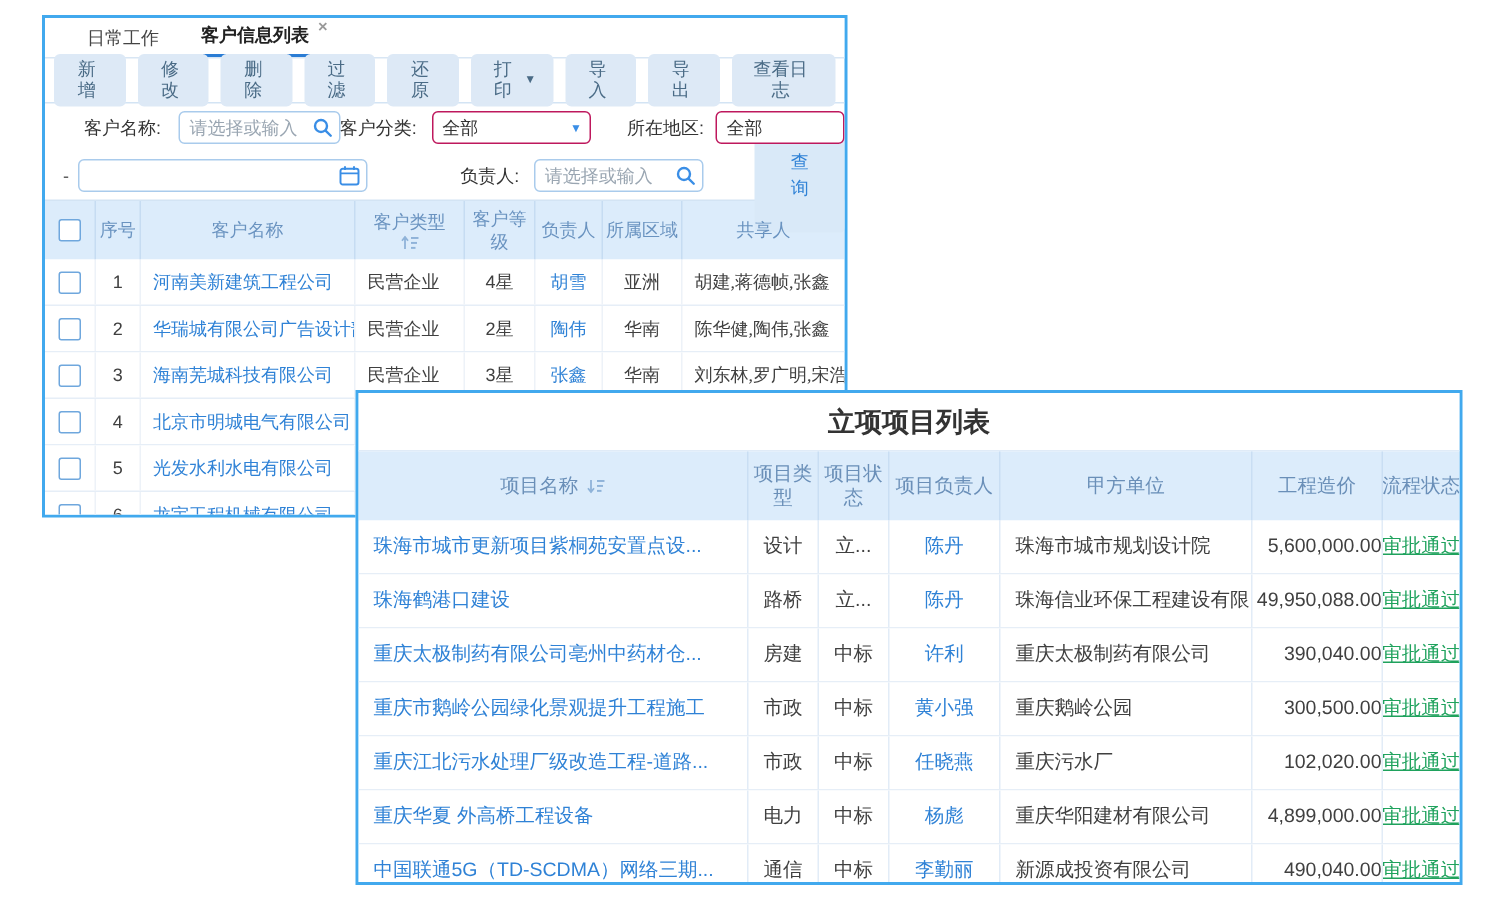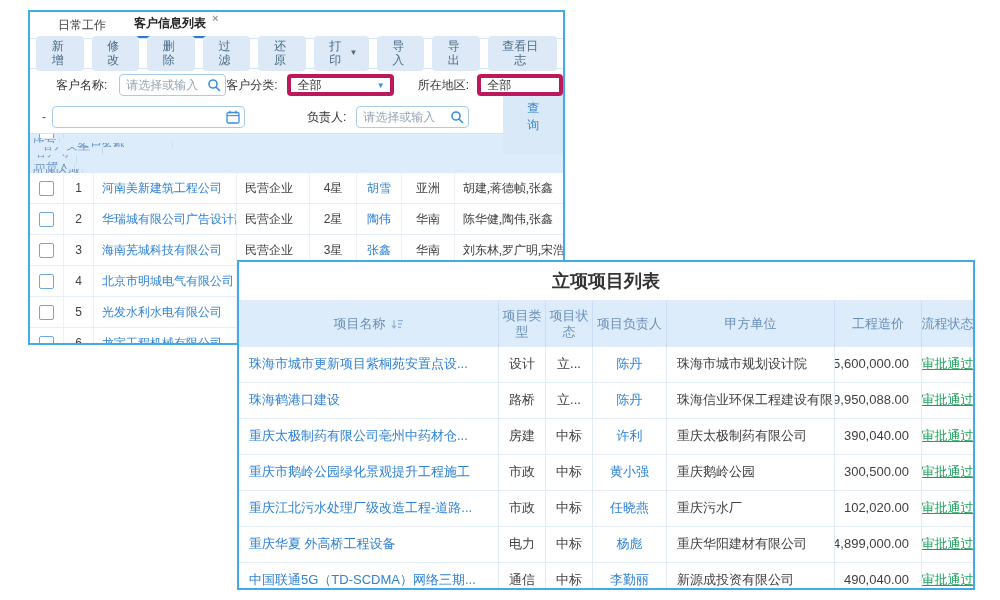--- a/index.html
+++ b/index.html
@@ -25,34 +25,34 @@
   
   .filters{border-bottom:1px solid #d3e4f4;}
   .frow{display:flex;align-items:center;height:32px;font-size:12px;color:#333;}
   .flabel{white-space:nowrap;}
   .input-wrap{position:relative;display:inline-block;}
   .input-wrap input{width:100%;height:22px;box-sizing:border-box;border:1px solid #a9cbec;border-radius:4px;
     padding:0 22px 0 6px;font-size:12px;color:#333;font-family:inherit;outline:none;}
   .input-wrap input::placeholder{color:#9aa6b2;}
   .input-icon{position:absolute;right:5px;top:4px;}
   .fselect{position:relative;display:inline-flex;align-items:center;height:22px;box-sizing:border-box;
-    border:4px solid #be185d;border-radius:4px;padding:0 18px 0 6px;font-size:12px;color:#333;background:#fff;white-space:nowrap;overflow:hidden;}
+    border:1px solid #be185d;border-radius:4px;padding:0 18px 0 6px;font-size:12px;color:#333;background:#fff;white-space:nowrap;overflow:hidden;}
   .fselect .caret{position:absolute;right:5px;font-size:8px;color:#3a8ee6;}
   .qbtn{background:#d9e9f8;color:#2f82d6;border:none;border-radius:3px;font-size:12px;
     padding:21px 18px;cursor:pointer;font-family:inherit;}
   .dash{color:#555;}
 
   
   .link{color:#2f82d6;text-decoration:none;cursor:pointer;}
   .dark{color:#404040;}
   .checkbox{display:inline-block;width:13px;height:13px;border:1px solid #6fa7dd;border-radius:2px;background:#fff;cursor:pointer;}
 
   
   .ctable{font-size:12px;}
-  .c-header{display:flex;height:39px;background:#dcecfb;color:#6a93c0;flex-direction:column;}
+  .c-header{display:flex;height:39px;background:#dcecfb;color:#6a93c0;}
   .c-header .cc{border-right:1px solid #c6dcf2;}
   .c-header .cc:last-child{border-right:none;}
   .c-row{display:flex;height:30px;border-bottom:1px solid #e6eef7;background:#fff;}
   .c-row .cc{border-right:1px solid #edf2f8;}
   .c-row .cc:last-child{border-right:none;font-family:Liberation Serif, serif;}
   .cc{display:flex;align-items:center;justify-content:center;box-sizing:border-box;
     text-align:center;line-height:1.25;overflow:hidden;white-space:nowrap;}
   .cc.wrap{white-space:normal;}
   .cc.left{justify-content:flex-start;padding-left:8px;text-align:center;}
   .col-check{width:34px;}
@@ -72,21 +72,21 @@
   .p-header{display:flex;height:46px;background:#dcecfb;color:#6a8fb8;}
   .p-header .pc{border-right:1px solid #c9def3;}
   .p-header .pc:last-child{border-right:none;}
   .p-row{display:flex;height:35px;border-bottom:1px solid #e6eef7;background:#fff;}
   .p-row .pc{border-right:1px solid #e2ecf7;}
   .p-row .pc:last-child{border-right:none;}
   .pc{display:flex;align-items:center;justify-content:center;box-sizing:border-box;
     text-align:center;line-height:1.25;overflow:hidden;white-space:nowrap;}
   .pc.wrap{white-space:normal;}
   .pc.left{justify-content:flex-start;padding-left:10px;text-align:left;}
-  .pc.right{justify-content:flex-end;padding-right:12px;text-align:right;}
+  .pc.right{justify-content:flex-end;text-align:right;}
   .p-name{width:260px;}
   .p-type{width:47px;}
   .p-status{width:47px;}
   .p-leader{width:74px;}
   .p-client{width:168px;}
   .p-cost{width:87px;}
   .p-flow{flex:1;}
   .flow-link{color:#1fa25d;text-decoration:underline;cursor:pointer;}
 </style>
 </head>

